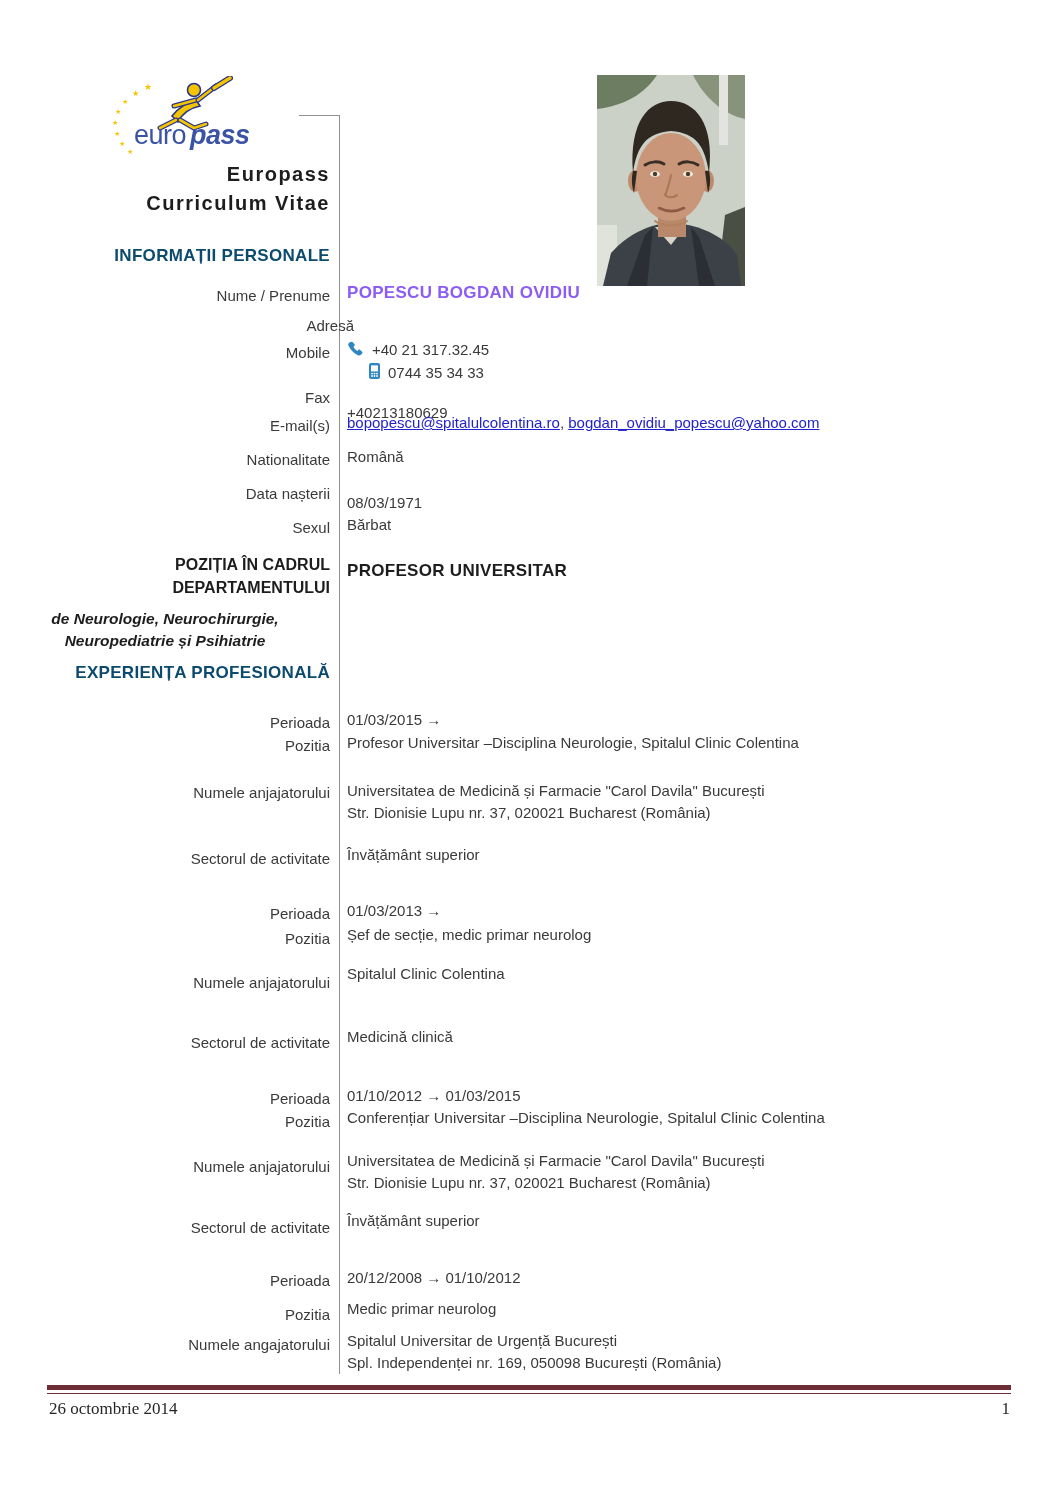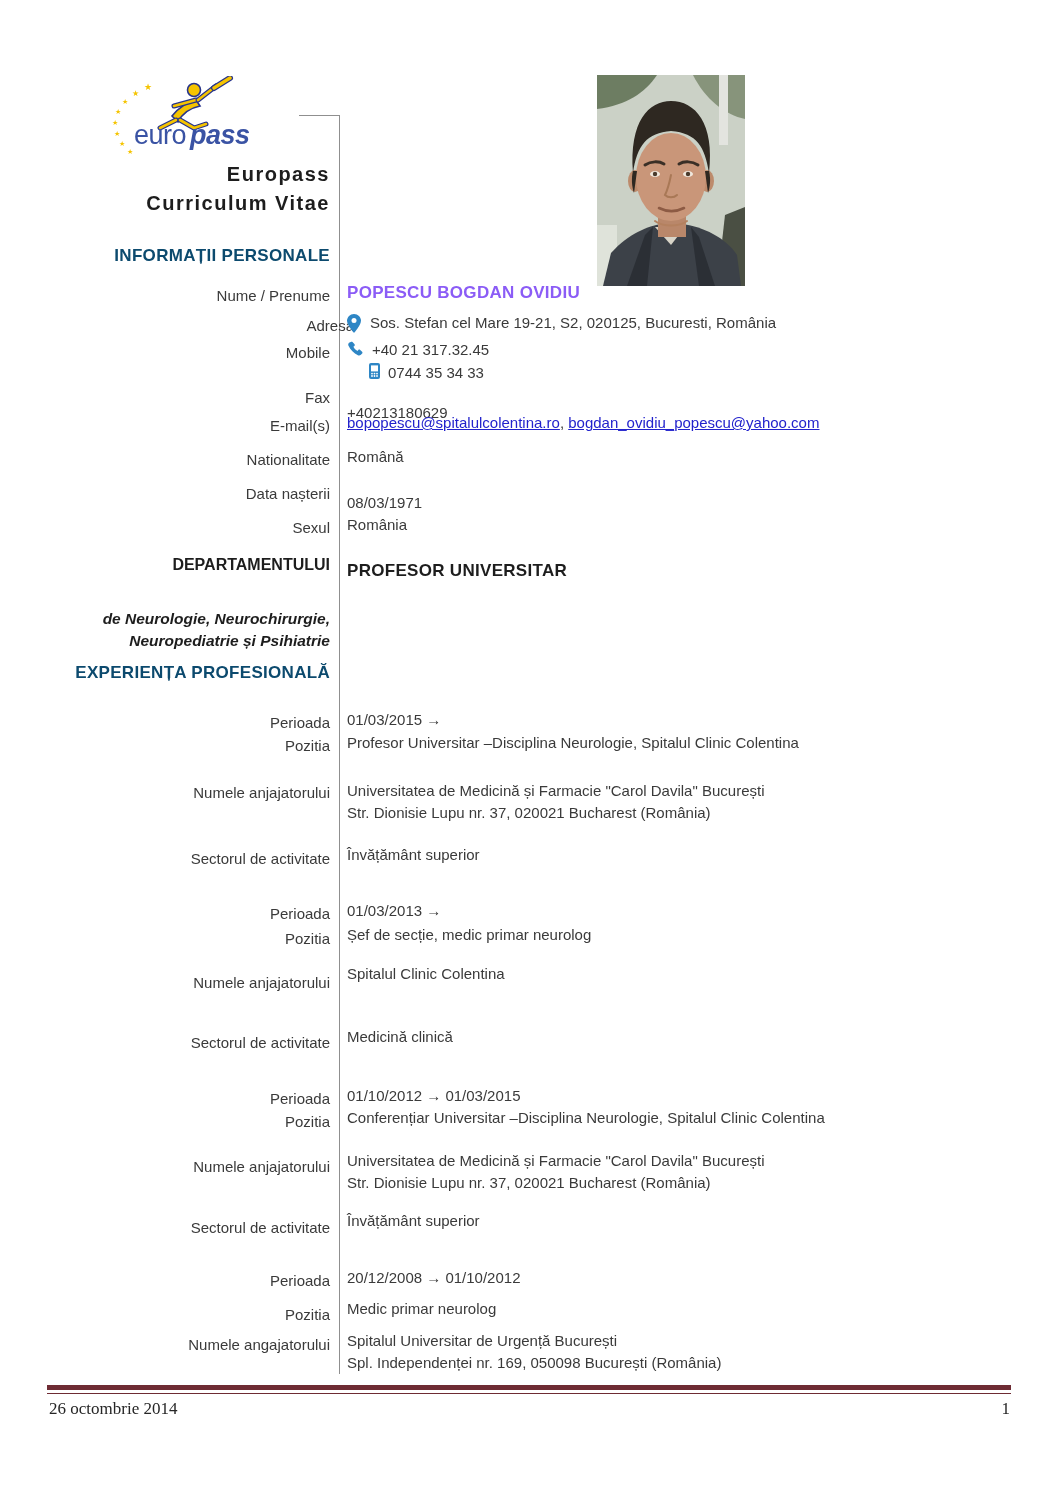--- a/index.html
+++ b/index.html
@@ -20,21 +20,21 @@
   .doc-title{position:absolute;left:0;top:160px;width:330px;text-align:right;font-size:20px;font-weight:bold;color:#1d1d1d;line-height:29px;letter-spacing:1.5px;}
   .heading{position:absolute;left:0;width:330px;text-align:right;font-weight:bold;font-size:17px;color:#0c4a6e;letter-spacing:0.3px;}
 
   
   .r-label{position:absolute;left:0;width:330px;text-align:right;font-size:15px;color:#3a3a3a;}
   .r-value{position:absolute;left:347px;width:680px;font-size:15px;color:#3a3a3a;}
   .r-value.two-line div{line-height:22px;}
   .name-value{font-size:17px;font-weight:bold;color:#8b5cf6;letter-spacing:0.3px;}
   .pos-value{font-size:17px;font-weight:bold;color:#1d1d1d;letter-spacing:0.3px;}
   .pos-label{position:absolute;left:0;width:330px;text-align:right;font-weight:bold;font-size:16px;color:#1d1d1d;line-height:23px;}
-  .dept-note{position:absolute;left:0;width:330px;text-align:right;font-weight:bold;font-style:italic;font-size:15.5px;color:#1d1d1d;line-height:22px;}
+  .dept-note{position:absolute;left:0;width:330px;text-align:center;font-weight:bold;font-style:italic;font-size:15.5px;color:#1d1d1d;line-height:22px;}
 
   .icon-row{display:flex;align-items:flex-start;}
   .icon-row .ic{flex:0 0 auto;margin-right:9px;margin-top:0px;}
   .mobile-line2{margin-top:3px;margin-left:22px;display:flex;align-items:center;}
   .mobile-line2 .ic{margin-right:8px;}
 
   a.email-link{color:#2222cc;text-decoration:underline;cursor:pointer;}
 
   
   .footer-bar{position:absolute;left:47px;top:1385px;width:964px;height:5px;background:#6e2c34;}
@@ -129,31 +129,20 @@
     <div>Europass</div>
     <div>Curriculum Vitae</div>
   </div>
 
   <div class="heading" style="top:246px;">INFORMAȚII PERSONALE</div>
 
   <div class="r-label" style="top:287px;">Nume / Prenume</div>
   <div class="r-value name-value" style="top:283px;">POPESCU BOGDAN OVIDIU</div>
 
   <div class="r-label" style="top:317px;margin-left:24px;">Adresă</div>
-  <div class="r-value" style="top:314px;">
-    <div class="icon-row">
-      <span class="ic">
-        <svg width="14" height="19" viewBox="0 0 14 19">
-            <path d="M7 0C3.1 0 0 3 0 6.8 0 11 7 19 7 19s7-8 7-12.2C14 3 10.9 0 7 0z" fill="#2e86c5"></path>
-            <circle cx="7" cy="6.6" r="2.5" fill="#ffffff"></circle>
-          </svg>
-      </span>
-      <span>Sos. Stefan cel Mare 19-21, S2, 020125, Bucuresti, România</span>
-    </div>
-  </div>
 
   <div class="r-label" style="top:344px;">Mobile</div>
   <div class="r-value" style="top:341px;">
     <div class="icon-row">
       <span class="ic">
         <svg width="16" height="16" viewBox="0 0 16 16">
             <path d="M3.7 1.1c.5-.5 1.3-.5 1.8 0l1.9 2c.5.5.5 1.3 0 1.8l-1 .9c.9 1.8 2.3 3.2 4 4.1l.9-1c.5-.5 1.4-.5 1.9 0l1.9 1.9c.5.5.5 1.3 0 1.8l-1.2 1.2c-.8.8-2 1-3 .5C6.8 12.2 3.5 8.9 1.5 4.8c-.5-1-.3-2.2.5-3z" fill="#2e86c5"></path>
           </svg>
       </span>
       <span>+40 21 317.32.45</span>
@@ -183,23 +172,24 @@
     <a class="email-link">bopopescu@spitalulcolentina.ro</a><span>, </span><a class="email-link">bogdan_ovidiu_popescu@yahoo.com</a>
   </div>
 
   <div class="r-label" style="top:451px;">Nationalitate</div>
   <div class="r-value" style="top:448px;">Română</div>
 
   <div class="r-label" style="top:485px;">Data nașterii</div>
   <div class="r-value" style="top:494px;">08/03/1971</div>
 
   <div class="r-label" style="top:519px;">Sexul</div>
-  <div class="r-value" style="top:516px;">România</div>
+  <div class="r-value" style="top:516px;">Bărbat</div>
 
   <div class="pos-label" style="top:553px;">
+    <div>POZIȚIA ÎN CADRUL</div>
     <div>DEPARTAMENTULUI</div>
   </div>
   <div class="r-value pos-value" style="top:561px;">PROFESOR UNIVERSITAR</div>
 
   <div class="dept-note" style="top:608px;">
     <div>de Neurologie, Neurochirurgie,</div>
     <div>Neuropediatrie și Psihiatrie</div>
   </div>
 
   <div class="heading" style="top:663px;">EXPERIENȚA PROFESIONALĂ</div>

